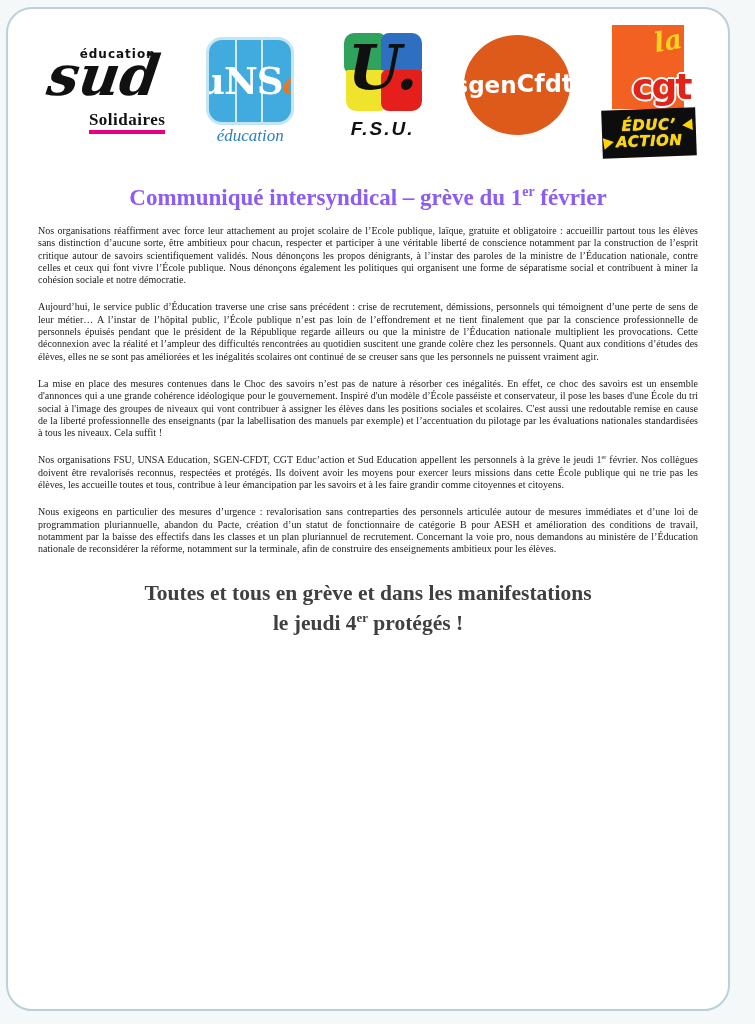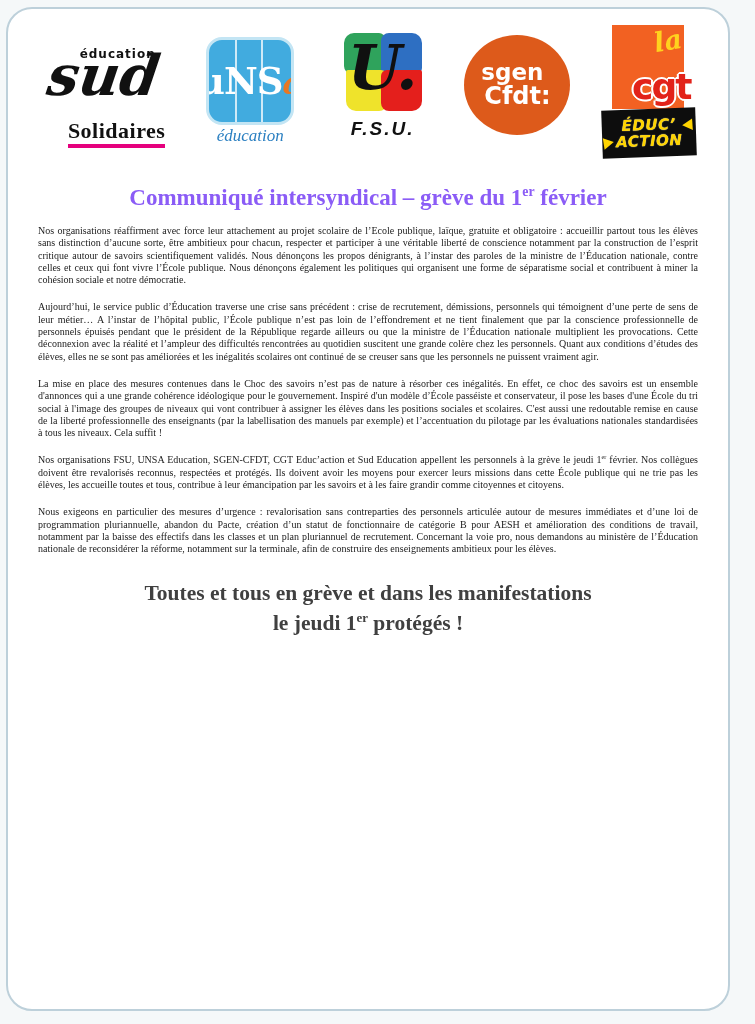--- a/index.html
+++ b/index.html
@@ -13,21 +13,21 @@
     box-sizing:border-box; padding:14px 30px 10px; overflow:hidden;
   }
 
   
   .logo-row { display:flex; justify-content:center; align-items:flex-start; gap:30px; height:138px; }
 
   
   .logo-sud { width:132px; margin-top:24px; color:#111; }
   .sud-top { display:block; text-align:center; font-family:"DejaVu Sans",sans-serif; font-weight:bold; font-size:12px; letter-spacing:1px; margin-left:28px; }
   .sud-main { display:block; text-align:center; font-family:"DejaVu Serif",serif; font-style:italic; font-weight:bold; font-size:56px; line-height:0.8; margin-top:-8px; transform:skewX(-8deg); }
-  .sud-bottom { display:block; width:fit-content; margin:20px 4px 0 auto; font-family:"Liberation Serif",serif; font-weight:bold; font-size:22px; letter-spacing:0.5px; border-bottom:4px solid #e5007d; }
+  .sud-bottom { display:block; width:fit-content; margin:12px 4px 0 auto; font-family:"Liberation Serif",serif; font-weight:bold; font-size:17px; letter-spacing:0.5px; border-bottom:4px solid #e5007d; }
 
   
   .logo-unsa { width:102px; margin-top:14px; text-align:center; }
   .unsa-square { position:relative; width:82px; height:82px; margin:0 auto; background:#41abdf; border:3px solid #c3e5f4; border-radius:16px; display:flex; align-items:center; justify-content:center; overflow:hidden; }
   .unsa-square::before, .unsa-square::after { content:""; position:absolute; top:0; bottom:0; width:1.5px; background:rgba(255,255,255,0.75); }
   .unsa-square::before { left:26px; } .unsa-square::after { left:52px; }
   .unsa-letters { color:#ffffff; font-family:"DejaVu Serif",serif; font-weight:bold; font-size:37px; letter-spacing:-1px; z-index:1; }
   .unsa-a { color:#e87722; font-style:italic; font-size:32px; }
   .unsa-caption { display:block; margin-top:1px; color:#2a7fc1; font-family:"Liberation Serif",serif; font-style:italic; font-size:17px; }
 
@@ -37,21 +37,21 @@
   .fsu-sq { position:absolute; width:41px; height:41px; }
   .fsu-tl { left:0;  top:0;  background:#2fa35c; border-radius:10px 6px 2px 8px; }
   .fsu-tr { right:0; top:0;  background:#2e6fc2; border-radius:8px 10px 6px 2px; }
   .fsu-bl { left:2px; bottom:0; background:#efe32b; border-radius:2px 6px 8px 10px; }
   .fsu-br { right:0; bottom:0; background:#e41f1c; border-radius:6px 2px 10px 8px; }
   .fsu-u { position:absolute; left:50%; top:44%; transform:translate(-50%,-50%); font-family:"DejaVu Serif",serif; font-style:italic; font-weight:bold; font-size:62px; color:#101010; z-index:1; }
   .fsu-caption { display:block; margin-top:7px; font-family:Liberation Sans, sans-serif; font-style:italic; font-weight:bold; font-size:19px; letter-spacing:2px; color:#111; }
 
   
   .logo-sgen { margin-top:12px; }
-  .sgen-circle { width:106px; height:100px; background:#dd5a1b; border-radius:50%; display:flex; flex-direction:column; align-items:center; justify-content:center; color:#fff; font-family:"DejaVu Sans",sans-serif; font-weight:bold; }
+  .sgen-circle { width:106px; height:100px; background:#dd5a1b; border-radius:50%; display:flex; flex-direction:row; align-items:center; justify-content:space-between; color:#fff; font-family:"DejaVu Sans",sans-serif; font-weight:bold; }
   .sgen-line1 { font-size:23px; line-height:1; margin-left:-10px; }
   .sgen-line2 { font-size:24px; line-height:1.05; }
 
   
   .logo-cgt { position:relative; width:98px; height:136px; margin-top:2px; }
   .cgt-orange { position:absolute; left:12px; top:0; width:72px; height:84px; background:#f26122; }
   .cgt-la { position:absolute; right:16px; top:0px; color:#ffd21e; font-family:"DejaVu Serif",serif; font-style:italic; font-weight:bold; font-size:27px; transform:rotate(-10deg); z-index:2; }
   .cgt-cgt { position:absolute; left:12px; top:44px; width:100%; text-align:center; color:#e2231a; font-family:"DejaVu Sans",sans-serif; font-weight:bold; font-size:36px; line-height:1; letter-spacing:-2px; z-index:2;
     text-shadow:-2px 0 #fff, 2px 0 #fff, 0 -2px #fff, 0 2px #fff, -1px -1px #fff, 1px 1px #fff, -1px 1px #fff, 1px -1px #fff; }
   .cgt-black { position:absolute; left:2px; top:84px; width:94px; height:48px; background:#0d0d0d; display:flex; flex-direction:column; align-items:center; justify-content:center; transform:rotate(-2deg); z-index:1; }
@@ -123,16 +123,16 @@
   <h1 class="doc-title"><span>Communiqué intersyndical – grève du 1</span><sup>er</sup><span> février</span></h1>
 
   <p class="body-par"><span>Nos organisations réaffirment avec force leur attachement au projet scolaire de l’Ecole publique, laïque, gratuite et obligatoire : accueillir partout tous les élèves sans distinction d’aucune sorte, être ambitieux pour chacun, respecter et participer à une véritable liberté de conscience notamment par la construction de l’esprit critique autour de savoirs scientifiquement validés. Nous dénonçons les propos dénigrants, à l’instar des paroles de la ministre de l’Éducation nationale, contre celles et ceux qui font vivre l’École publique. Nous dénonçons également les politiques qui organisent une forme de séparatisme social et contribuent à miner la cohésion sociale et notre démocratie.</span></p>
   <p class="body-par"><span>Aujourd’hui, le service public d’Éducation traverse une crise sans précédent : crise de recrutement, démissions, personnels qui témoignent d’une perte de sens de leur métier… A l’instar de l’hôpital public, l’École publique n’est pas loin de l’effondrement et ne tient finalement que par la conscience professionnelle de personnels épuisés pendant que le président de la République regarde ailleurs ou que la ministre de l’Éducation nationale multiplient les provocations. Cette déconnexion avec la réalité et l’ampleur des difficultés rencontrées au quotidien suscitent une grande colère chez les personnels. Quant aux conditions d’études des élèves, elles ne se sont pas améliorées et les inégalités scolaires ont continué de se creuser sans que les personnels ne puissent vraiment agir.</span></p>
   <p class="body-par"><span>La mise en place des mesures contenues dans le Choc des savoirs n’est pas de nature à résorber ces inégalités. En effet, ce choc des savoirs est un ensemble d'annonces qui a une grande cohérence idéologique pour le gouvernement. Inspiré d'un modèle d’École passéiste et conservateur, il pose les bases d'une École du tri social à l'image des groupes de niveaux qui vont contribuer à assigner les élèves dans les positions sociales et scolaires. C'est aussi une redoutable remise en cause de la liberté professionnelle des enseignants (par la labellisation des manuels par exemple) et l’accentuation du pilotage par les évaluations nationales standardisées à tous les niveaux. Cela suffit !</span></p>
   <p class="body-par"><span>Nos organisations FSU, UNSA Education, SGEN-CFDT, CGT Educ’action et Sud Education appellent les personnels à la grève le jeudi 1</span><sup>er</sup><span> février. Nos collègues doivent être revalorisés reconnus, respectées et protégés. Ils doivent avoir les moyens pour exercer leurs missions dans cette École publique qui ne trie pas les élèves, les accueille toutes et tous, contribue à leur émancipation par les savoirs et à les faire grandir comme citoyennes et citoyens.</span></p>
   <p class="body-par"><span>Nous exigeons en particulier des mesures d’urgence : revalorisation sans contreparties des personnels articulée autour de mesures immédiates et d’une loi de programmation pluriannuelle, abandon du Pacte, création d’un statut de fonctionnaire de catégorie B pour AESH et amélioration des conditions de travail, notamment par la baisse des effectifs dans les classes et un plan pluriannuel de recrutement. Concernant la voie pro, nous demandons au ministère de l’Éducation nationale de reconsidérer la réforme, notamment sur la terminale, afin de construire des enseignements ambitieux pour les élèves.</span></p>
 
   <div class="footer">
     <div class="footer-line"><span>Toutes et tous en grève et dans les manifestations</span></div>
-    <div class="footer-line"><span>le jeudi 1</span><sup>er</sup><span> protégés !</span></div>
+    <div class="footer-line"><span>le jeudi 4</span><sup>er</sup><span> protégés !</span></div>
   </div>
 
 </div>
 
 </body></html>

